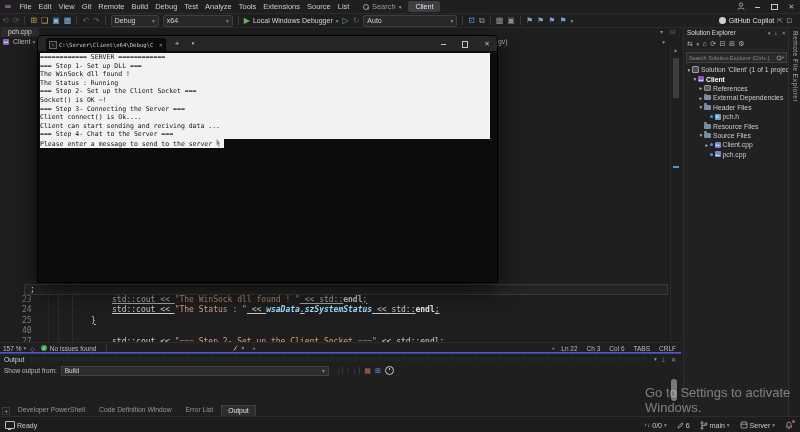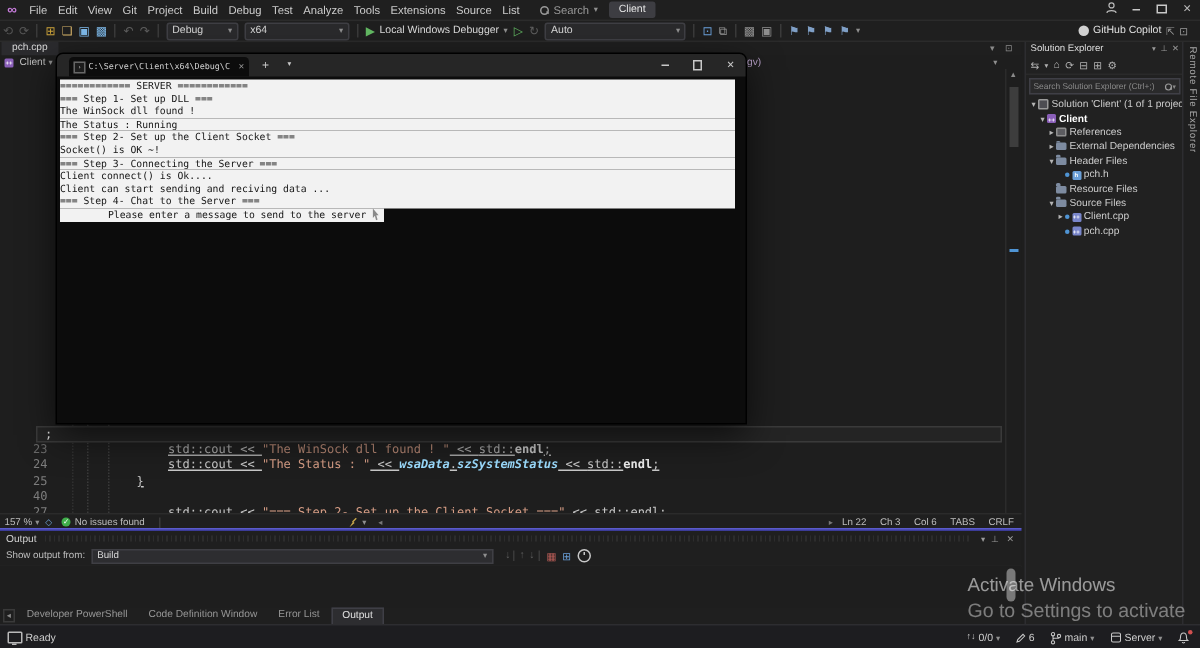--- a/index.html
+++ b/index.html
@@ -113,21 +113,21 @@
   .con-tab{position:absolute;left:8px;top:2px;width:120px;height:13px;background:#0c0c0c;
     border-radius:3px 3px 0 0;display:flex;align-items:center;padding:0 3px;gap:2px;box-sizing:border-box;}
   .con-tab .t-ico{width:6px;height:6px;background:#1c1c1c;border:1px solid #666;color:#ddd;font-size:4px;
     line-height:5px;text-align:center;flex:none;}
   .con-tab .t-title{font-size:5.6px;color:#d0d0d0;white-space:nowrap;overflow:hidden;flex:1;}
   .con-btn{position:absolute;top:0;width:20px;height:15px;text-align:center;color:#c8c8c8;font-size:6.5px;line-height:15px;}
   .minbar{display:inline-block;width:5px;height:1px;background:#c8c8c8;vertical-align:middle;}
   .maxbox{display:inline-block;width:4.5px;height:4.5px;border:1px solid #c8c8c8;vertical-align:middle;}
   .term{position:absolute;left:2px;top:17px;width:455px;font-size:6.5px;line-height:8.6px;}
   .term-line{background:#f2f2f2;color:#141414;white-space:pre;width:450px;}
-  .term-line.partial{display:inline-block;width:auto;padding-right:2px;padding-left:32px;}
+  .term-line.partial{display:inline-block;width:auto;padding-right:2px;}
   .term-cursor{display:inline-block;width:6px;height:8px;background:#8a8a8a;vertical-align:-1.5px;
     clip-path:polygon(8% 0,8% 80%,30% 62%,44% 100%,60% 92%,46% 58%,72% 56%);}
 
   
   .watermark{position:absolute;left:645px;top:383px;z-index:40;color:#ffffff;}
   .wm1{font-size:12.5px;color:rgba(255,255,255,.55);}
   .wm2{font-size:13px;color:rgba(255,255,255,.42);margin-top:2px;}
 
   svg{display:block;}
 </style>
@@ -136,21 +136,21 @@
 
 <div class="screen">
 
   <div class="titlebar">
     <div class="vslogo">∞</div>
     <div id="menu-mount" style="display:flex;">
         <div class="menu-item">File</div>
         <div class="menu-item">Edit</div>
         <div class="menu-item">View</div>
         <div class="menu-item">Git</div>
-        <div class="menu-item">Project</div>
+        <div class="menu-item">Remote</div>
         <div class="menu-item">Build</div>
         <div class="menu-item">Debug</div>
         <div class="menu-item">Test</div>
         <div class="menu-item">Analyze</div>
         <div class="menu-item">Tools</div>
         <div class="menu-item">Extensions</div>
         <div class="menu-item">Source</div>
         <div class="menu-item">List</div>
       </div>
     <div class="searchbox">
@@ -419,21 +419,20 @@
           <span>pch.cpp</span>
         </div>
       </div>
   </div>
 
   <div class="right-strip">
     <div class="vtext">Remote File Explorer</div>
   </div>
 
   <div class="watermark">
-    <div class="wm1">Activate Windows</div>
     <div class="wm2">Go to Settings to activate Windows.</div>
   </div>
 
   <div class="statusbar">
     <span class="sb-item">
       <span class="screen-icon"></span>
       <span>Ready</span>
     </span>
     <span style="flex:1;"></span>
     <span class="sb-item">

